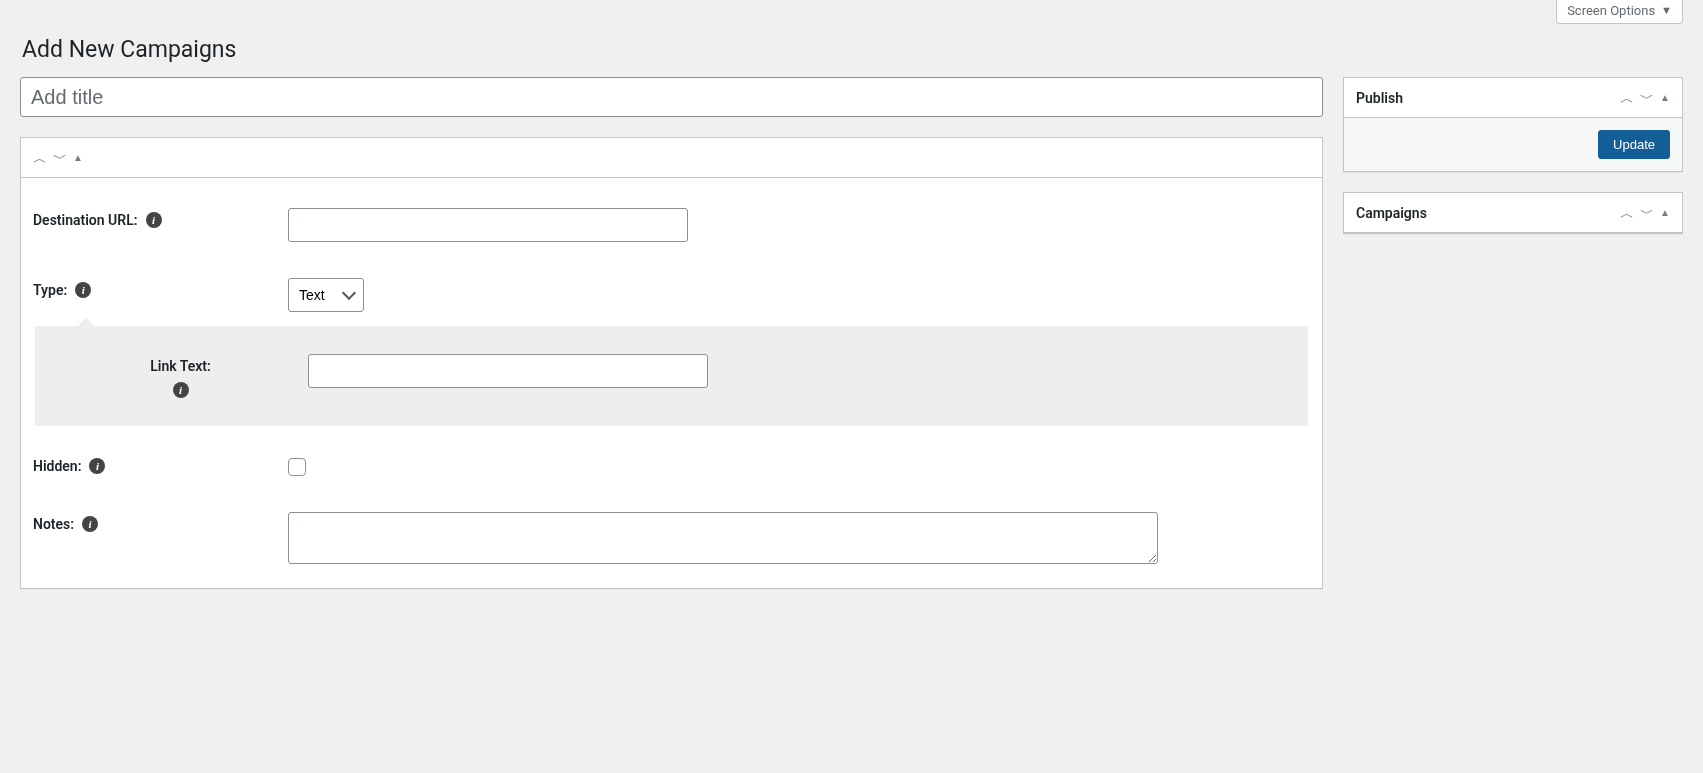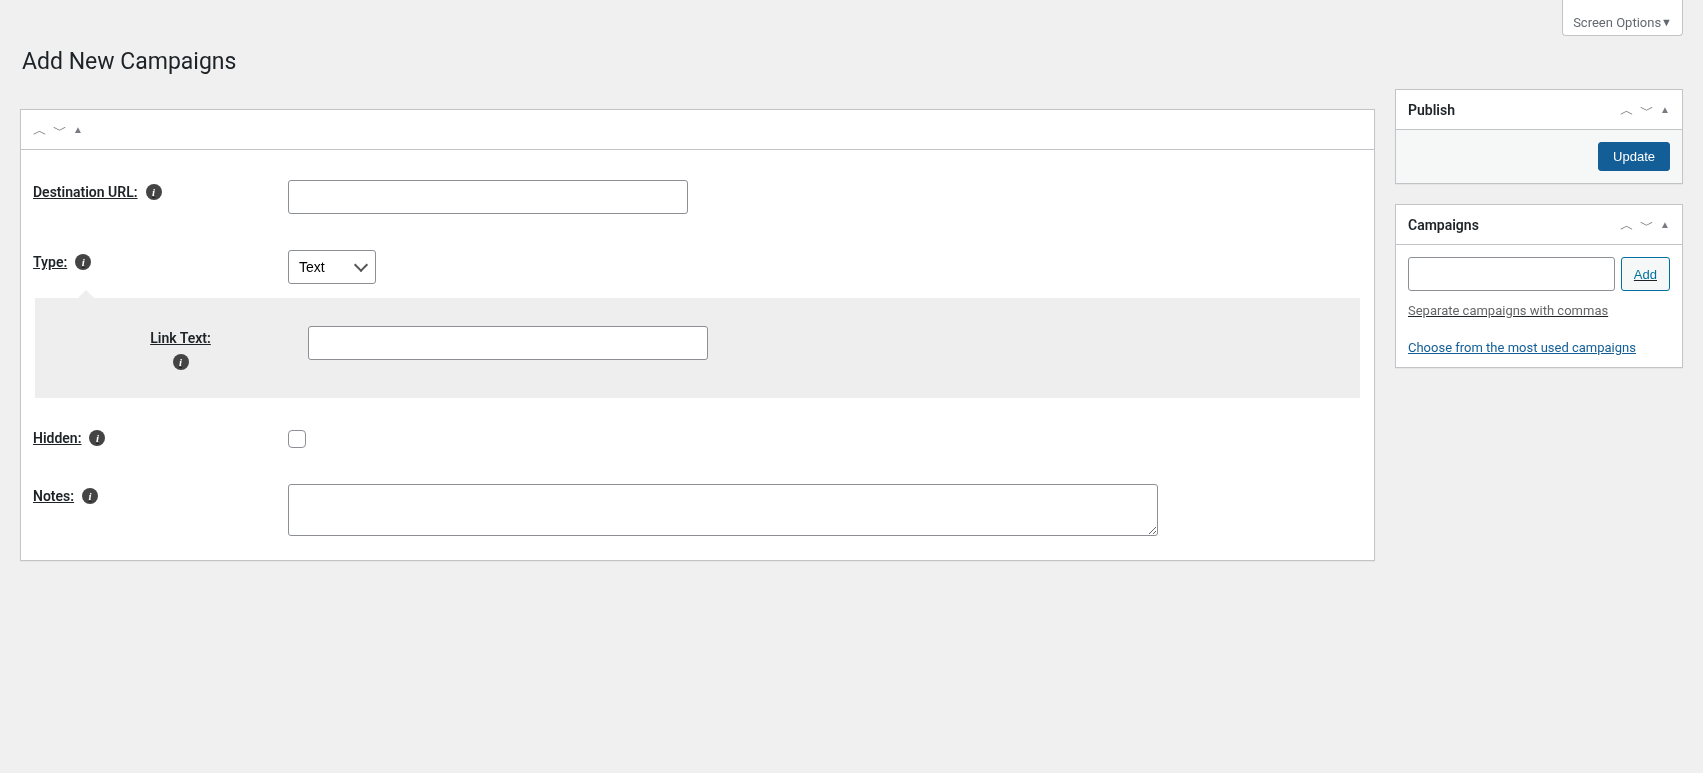--- a/index.html
+++ b/index.html
@@ -13,41 +13,42 @@
   .top-bar {
     display: flex;
     justify-content: flex-end;
     padding: 0;
   }
   .screen-options {
     background: #fff;
     border: 1px solid #c3c4c7;
     border-top: none;
     border-radius: 0 0 4px 4px;
-    padding: 15px 10px 5px 10px;
+    padding: 3px 10px 5px 10px;
     font-size: 13px;
     color: #646970;
     display: flex;
     align-items: center;
+    gap: 6px;
     cursor: pointer;
   }
   .screen-options .tri { font-size: 11px; color:#646970; }
   h1.page-title {
     font-size: 23px;
     font-weight: 400;
     color: #1d2327;
     margin: 12px 2px 14px 2px;
   }
   .wrap {
     display: flex;
     gap: 20px;
     align-items: flex-start;
   }
   .main-col { flex: 1; min-width: 0; }
-  .side-col { width: 288px; flex-shrink: 0; }
+  .side-col { width: 340px; flex-shrink: 0; }
   .title-input {
     width: 100%;
     height: 40px;
     padding: 3px 10px;
     font-size: 20px;
     line-height: 1.4;
     border: 1px solid #8c8f94;
     border-radius: 3px;
     background: #fff;
     outline: none;
@@ -74,21 +75,21 @@
     flex: 1;
   }
   .handle-actions {
     display: flex;
     align-items: center;
     gap: 6px;
     color: #787c82;
   }
   .handle-actions .ico { cursor: pointer; font-size: 14px; line-height:1; color:#787c82; }
   .handle-actions .tri { cursor: pointer; font-size: 10px; color:#787c82; }
-  .postbox-inside { padding: 12px; text-decoration: underline; }
+  .postbox-inside { padding: 12px; }
   .form-row {
     display: flex;
     align-items: flex-start;
     padding: 18px 0 18px 0;
   }
   .form-row .lbl {
     width: 255px;
     flex-shrink: 0;
     display: flex;
     align-items: center;
@@ -120,21 +121,21 @@
     font-size: 14px;
     background:#fff;
   }
   .select-wrap {
     position: relative;
     display: inline-block;
   }
   .select-el {
     appearance: none;
     -webkit-appearance: none;
-    width: 88px;
+    width: 76px;
     height: 34px;
     padding: 2px 26px 2px 10px;
     border: 1px solid #8c8f94;
     border-radius: 3px;
     background: #fff;
     font-size: 14px;
     cursor: pointer;
   }
   .select-wrap::after {
     content: "";
@@ -242,20 +243,21 @@
   <div class="screen-options">
     <span>Screen Options</span>
     <span class="tri">▼</span>
   </div>
 </div>
 
 <h1 class="page-title">Add New Campaigns</h1>
 
 <div class="wrap">
   <div class="main-col">
+    <input type="text" class="title-input" placeholder="Add title" style="">
 
     <div class="postbox">
       <div class="postbox-header">
         <div class="handle-actions">
           <span class="ico">︿</span>
           <span class="ico">﹀</span>
           <span class="tri">▲</span>
         </div>
       </div>
       <div class="postbox-inside">
@@ -327,23 +329,15 @@
 
     <div class="postbox">
       <div class="postbox-header">
         <h2>Campaigns</h2>
         <div class="handle-actions">
           <span class="ico">︿</span>
           <span class="ico">﹀</span>
           <span class="tri">▲</span>
         </div>
       </div>
-      <div class="postbox-inside">
-        <div class="side-input-row">
-          <input type="text" class="side-text-input" style="">
-          <button class="btn-secondary">Add</button>
-        </div>
-        <div class="help-text">Separate campaigns with commas</div>
-        <a class="link-text">Choose from the most used campaigns</a>
-      </div>
     </div>
   </div>
 </div>
 
 </body></html>

